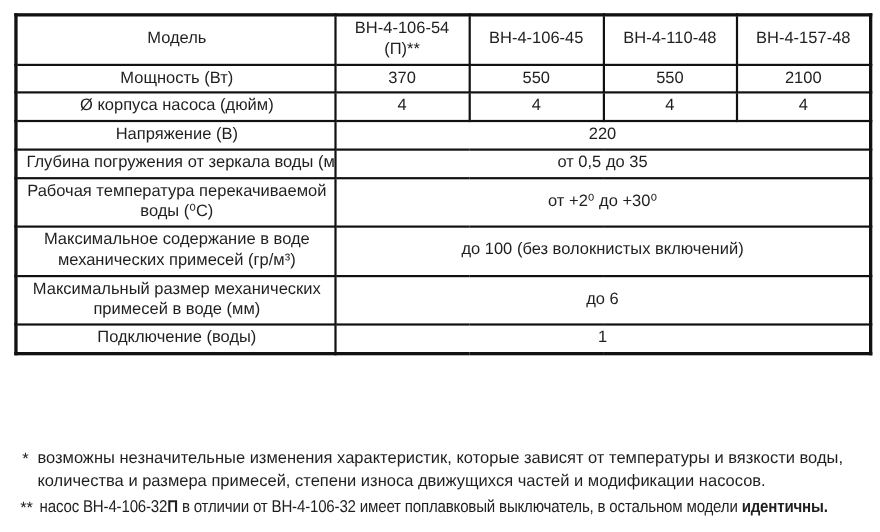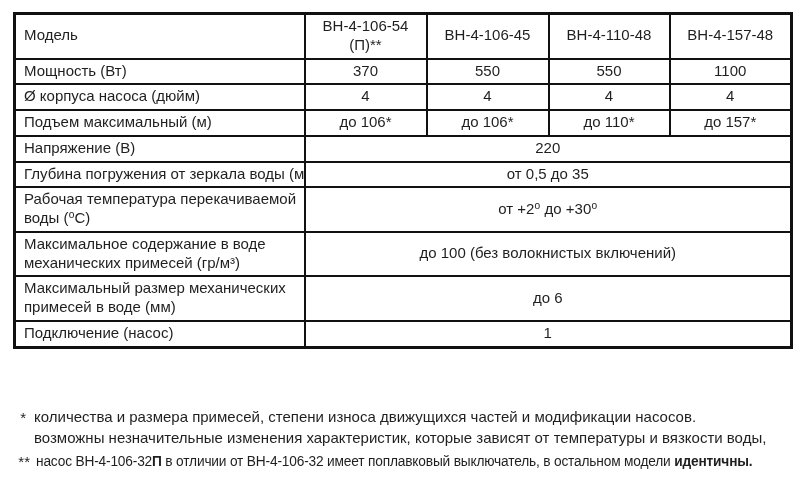--- a/index.html
+++ b/index.html
@@ -20,21 +20,21 @@
     table-layout: fixed;
     border: 3px solid #111111;
   }
   table.spec td {
     border: 2px solid #111111;
     font-size: 15px;
     line-height: 1.25;
     vertical-align: middle;
     overflow: hidden;
   }
-  td.lbl { text-align: left; padding: 2px 6px 3px 8px; }
+  td.lbl { text-align: center; padding: 2px 6px 3px 8px; }
   td.lbl.nowrap { white-space: nowrap; }
   td.val { text-align: center; padding: 2px 3px 3px 3px; }
   tr.h-hdr  td { height: 27px; }
   tr.h-one  td { height: 14px; }
   tr.h-two  td { height: 39px; }
 
   .footnote {
     position: absolute;
     display: flex;
     align-items: flex-start;
@@ -82,38 +82,31 @@
       <td class="val">ВН-4-106-45</td>
       <td class="val">ВН-4-110-48</td>
       <td class="val">ВН-4-157-48</td>
     </tr>
 
     <tr class="h-one">
       <td class="lbl nowrap">Мощность (Вт)</td>
       <td class="val">370</td>
       <td class="val">550</td>
       <td class="val">550</td>
-      <td class="val">1100</td>
+      <td class="val">2100</td>
     </tr>
 
     <tr class="h-one">
       <td class="lbl nowrap">Ø корпуса насоса (дюйм)</td>
       <td class="val">4</td>
       <td class="val">4</td>
       <td class="val">4</td>
       <td class="val">4</td>
     </tr>
 
-    <tr class="h-one">
-      <td class="lbl nowrap">Подъем максимальный (м)</td>
-      <td class="val">до 106*</td>
-      <td class="val">до 106*</td>
-      <td class="val">до 110*</td>
-      <td class="val">до 157*</td>
-    </tr>
 
 
 
 
     <tr class="h-one">
       <td class="lbl nowrap">Напряжение (В)</td>
       <td class="val" colspan="4">220</td>
     </tr>
 
     <tr class="h-one">
@@ -130,31 +123,31 @@
       <td class="lbl">Максимальное содержание в воде механических примесей (гр/м³)</td>
       <td class="val" colspan="4">до 100 (без волокнистых включений)</td>
     </tr>
 
     <tr class="h-two">
       <td class="lbl">Максимальный размер механических примесей в воде (мм)</td>
       <td class="val" colspan="4">до 6</td>
     </tr>
 
     <tr class="h-one">
-      <td class="lbl nowrap">Подключение (насос)</td>
+      <td class="lbl nowrap">Подключение (воды)</td>
       <td class="val" colspan="4">1</td>
     </tr>
   </tbody>
     </table>
 
   <div class="footnote footnote-1">
     <div class="fn-marker">*</div>
     <div class="fn1-text">
+      <div>возможны незначительные изменения характеристик, которые зависят от температуры и вязкости воды,</div>
       <div>количества и размера примесей, степени износа движущихся частей и модификации насосов.</div>
-      <div>возможны незначительные изменения характеристик, которые зависят от температуры и вязкости воды,</div>
     </div>
   </div>
 
   <div class="footnote footnote-2">
     <div class="fn-marker">**</div>
     <div class="fn2-text"><span>насос ВН-4-106-32</span><span class="b">П</span><span> в отличии от ВН-4-106-32 имеет поплавковый выключатель, в остальном модели </span><span class="b">идентичны.</span></div>
   </div>
 
 </div>
 

